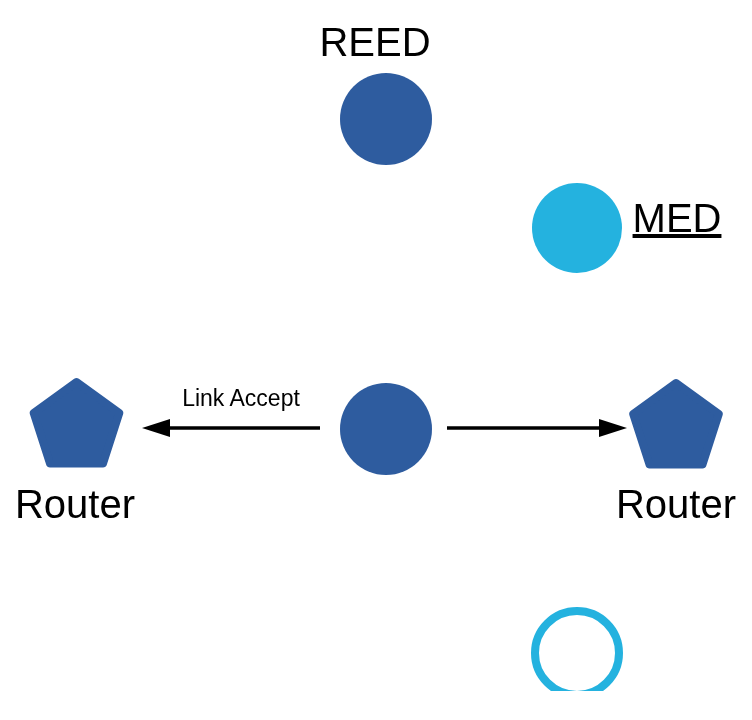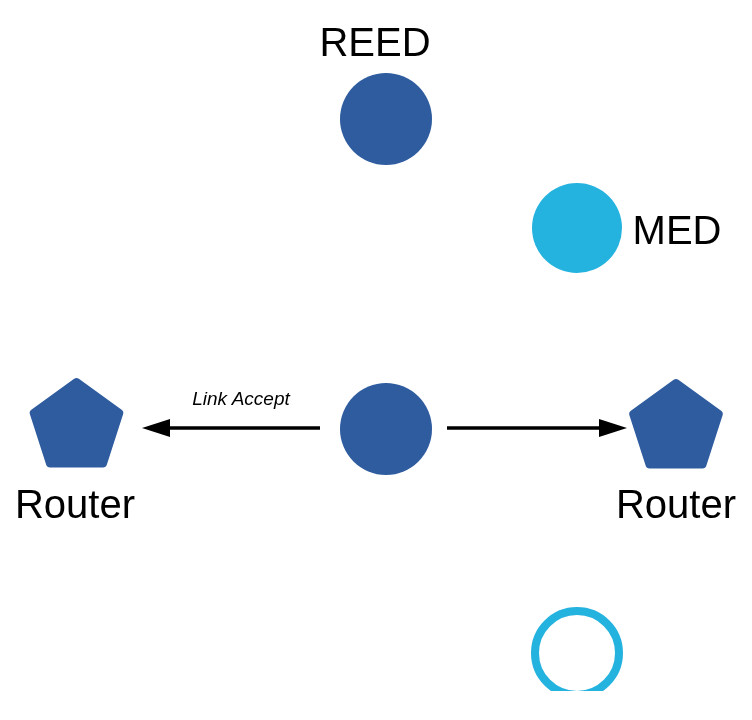--- a/index.html
+++ b/index.html
@@ -31,22 +31,21 @@
     transform: translate(-50%, -50%);
     font-size: 40px;
     line-height: 1;
     color: var(--label_text, #000000);
     white-space: nowrap;
     letter-spacing: 0px;
   }
   .edge-label {
     position: absolute;
     transform: translate(-50%, -50%);
-    font-size: 19px;
-    font-style: italic;
+    font-size: 23px;
     line-height: 1;
     color: var(--label_text, #000000);
     white-space: nowrap;
   }
 </style>
 </head>
 <body>
 
 <div id="canvas">
 
@@ -70,21 +69,21 @@
     </g>
 
     <g>
       <line x1="447" y1="428" x2="604" y2="428" class="arrow-line"></line>
       <polygon points="627,428 599,419 599,437" class="arrow-head"></polygon>
     </g>
   </svg>
 
   <div class="node-label" style="left:375px; top:42px;">REED</div>
 
-  <div class="node-label" style="left:677px; top:230px;">MED</div>
+  <div class="node-label" style="left:677px; top:218px;text-decoration:underline;">MED</div>
 
   <div class="node-label" style="left:75px; top:504px;">Router</div>
 
   <div class="node-label" style="left:676px; top:504px;">Router</div>
 
 
   <div class="edge-label" style="left:241px; top:398px;">Link Accept</div>
 
 </div>
 

